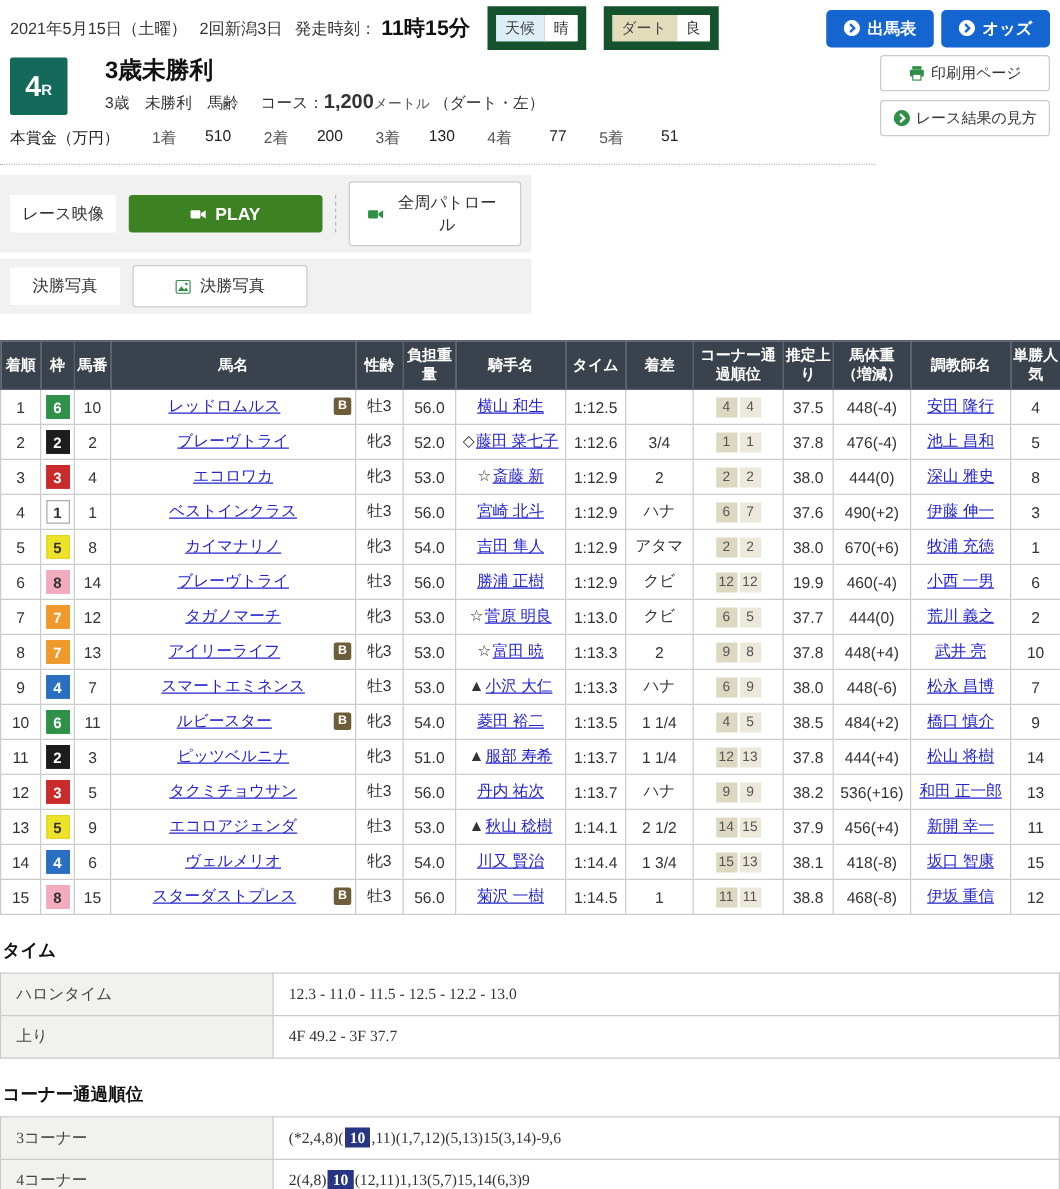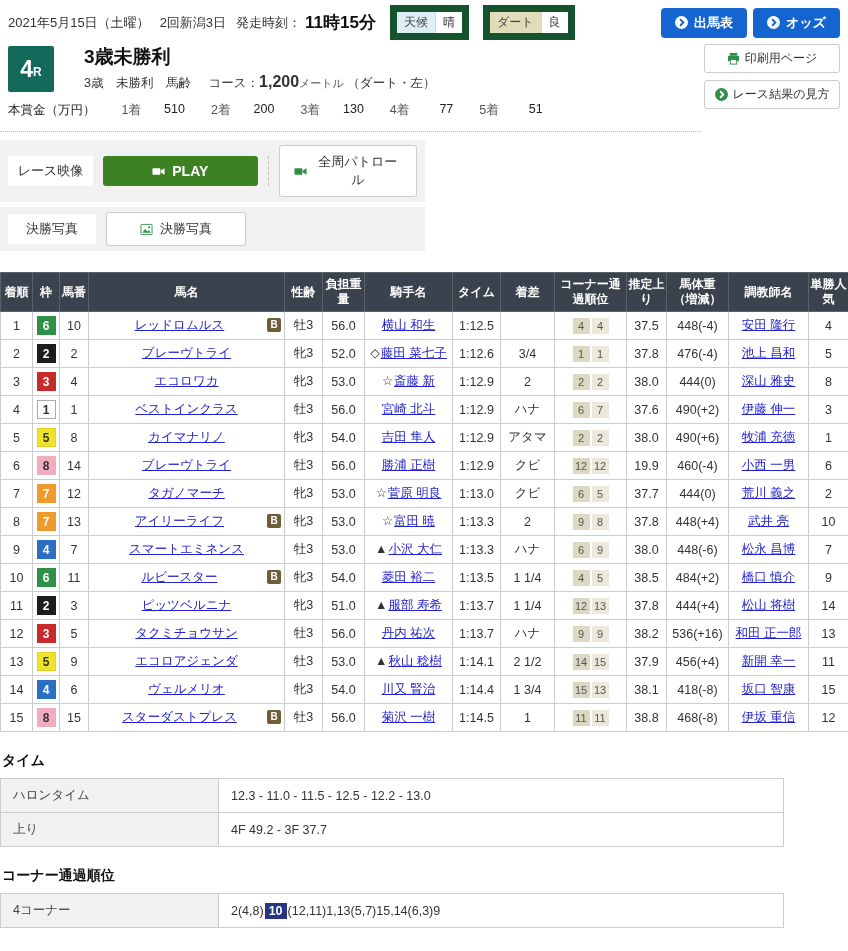--- a/index.html
+++ b/index.html
@@ -91,21 +91,21 @@
     background: #6e5d39; color: #fff; font-size: 10px; font-weight: bold;
     text-align: center; border-radius: 2px; margin-top: 1px; }
   .cchip { display: inline-block; min-width: 17px; height: 16px; line-height: 16px;
     font-size: 11px; color: #555; padding: 0 1px; margin: 0 1px; }
   .cchip.c3 { background: #ddd8c2; }
   .cchip.c4 { background: #ece9da; }
   .jmark { color: #333; margin-right: 1px; }
 
   
   .section-title { font-size: 14px; font-weight: bold; color: #111; margin: 20px 0 8px 0; padding-left: 2px; }
-  table.kv { width: 784px; border-collapse: collapse; table-layout: fixed; }
+  table.kv { width: 848px; border-collapse: collapse; table-layout: fixed; font-family: Liberation Serif, serif; }
   table.kv td { border: 1px solid #ccc; font-size: 12.5px; padding: 8px 12px; color: #333; }
   table.kv td.klabel { background: #f1f1ef; width: 218px; color: #444; }
   .hl { background: #283583; color: #fff; font-weight: bold; padding: 1px 4px; margin: 0 1px; }
 </style>
 </head>
 <body>
 
 <div class="topbar">
   <span class="date">2021年5月15日（土曜）</span>
   <span class="meet">2回新潟3日</span>
@@ -332,21 +332,21 @@
         <td><span class="waku" style="background: rgb(239, 227, 42); color: rgb(51, 51, 51); border: 1px solid rgb(224, 212, 36);">5</span></td>
         <td>8</td>
         <td class="cell-name"><a>カイマナリノ</a></td>
         <td>牝3</td>
         <td>54.0</td>
         <td class="cell-jockey"><a>吉田 隼人</a></td>
         <td>1:12.9</td>
         <td class="cell-margin">アタマ</td>
         <td><span class="cchip c3">2</span><span class="cchip c4">2</span></td>
         <td>38.0</td>
-        <td>490(+6)</td>
+        <td>670(+6)</td>
         <td class="cell-trainer"><a>牧浦 充徳</a></td>
         <td>1</td>
       </tr>
       <tr>
         <td>6</td>
         <td><span class="waku" style="background: rgb(243, 171, 190); color: rgb(51, 51, 51); border: 1px solid rgb(243, 171, 190);">8</span></td>
         <td>14</td>
         <td class="cell-name"><a>ブレーヴトライ</a></td>
         <td>牡3</td>
         <td>56.0</td>
@@ -517,17 +517,21 @@
         <td class="klabel">上り</td>
         <td>4F 49.2 - 3F 37.7</td>
       </tr>
     </tbody>
   </table>
 
 <div class="section-title">コーナー通過順位</div>
 <table class="kv">
     <tbody id="corner-body">
       <tr>
+        <td class="klabel">3コーナー</td>
+        <td><span>(*2,4,8)(</span><span class="hl">10</span><span>,11)(1,7,12)(5,13)15(3,14)-9,6</span></td>
+      </tr>
+      <tr>
         <td class="klabel">4コーナー</td>
         <td><span>2(4,8)</span><span class="hl">10</span><span>(12,11)1,13(5,7)15,14(6,3)9</span></td>
       </tr>
     </tbody>
   </table>
 
 </body></html>

